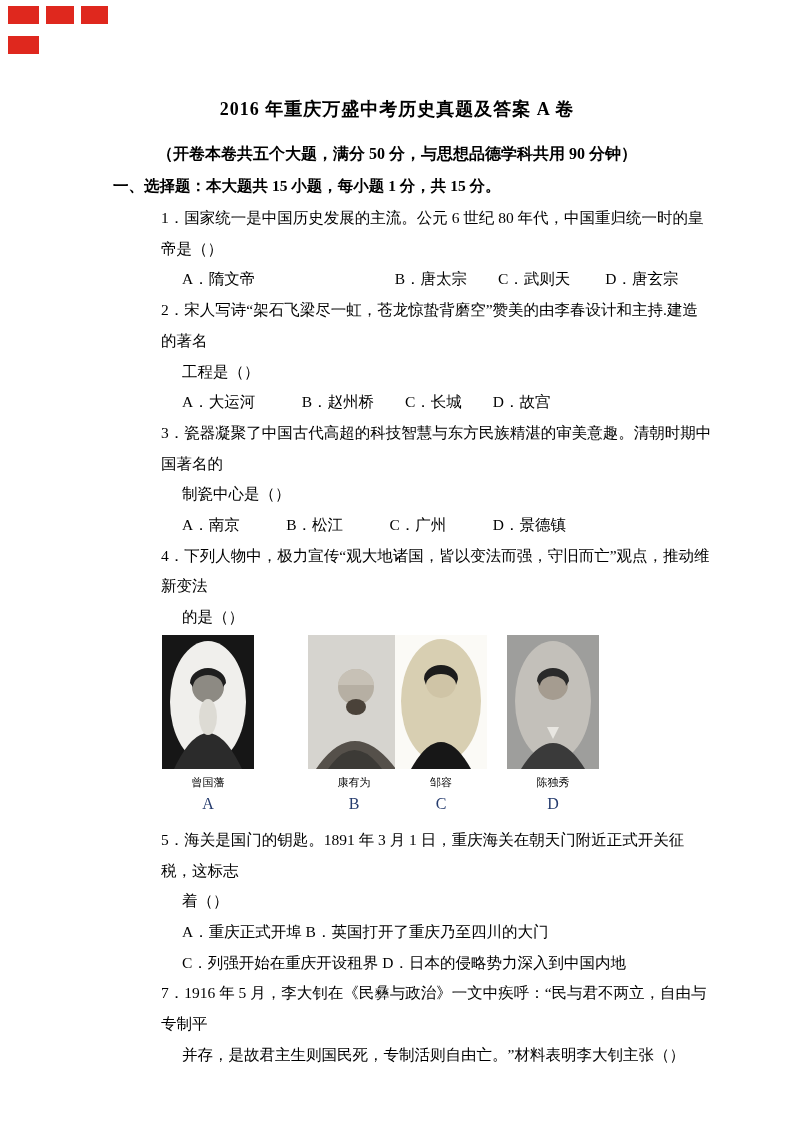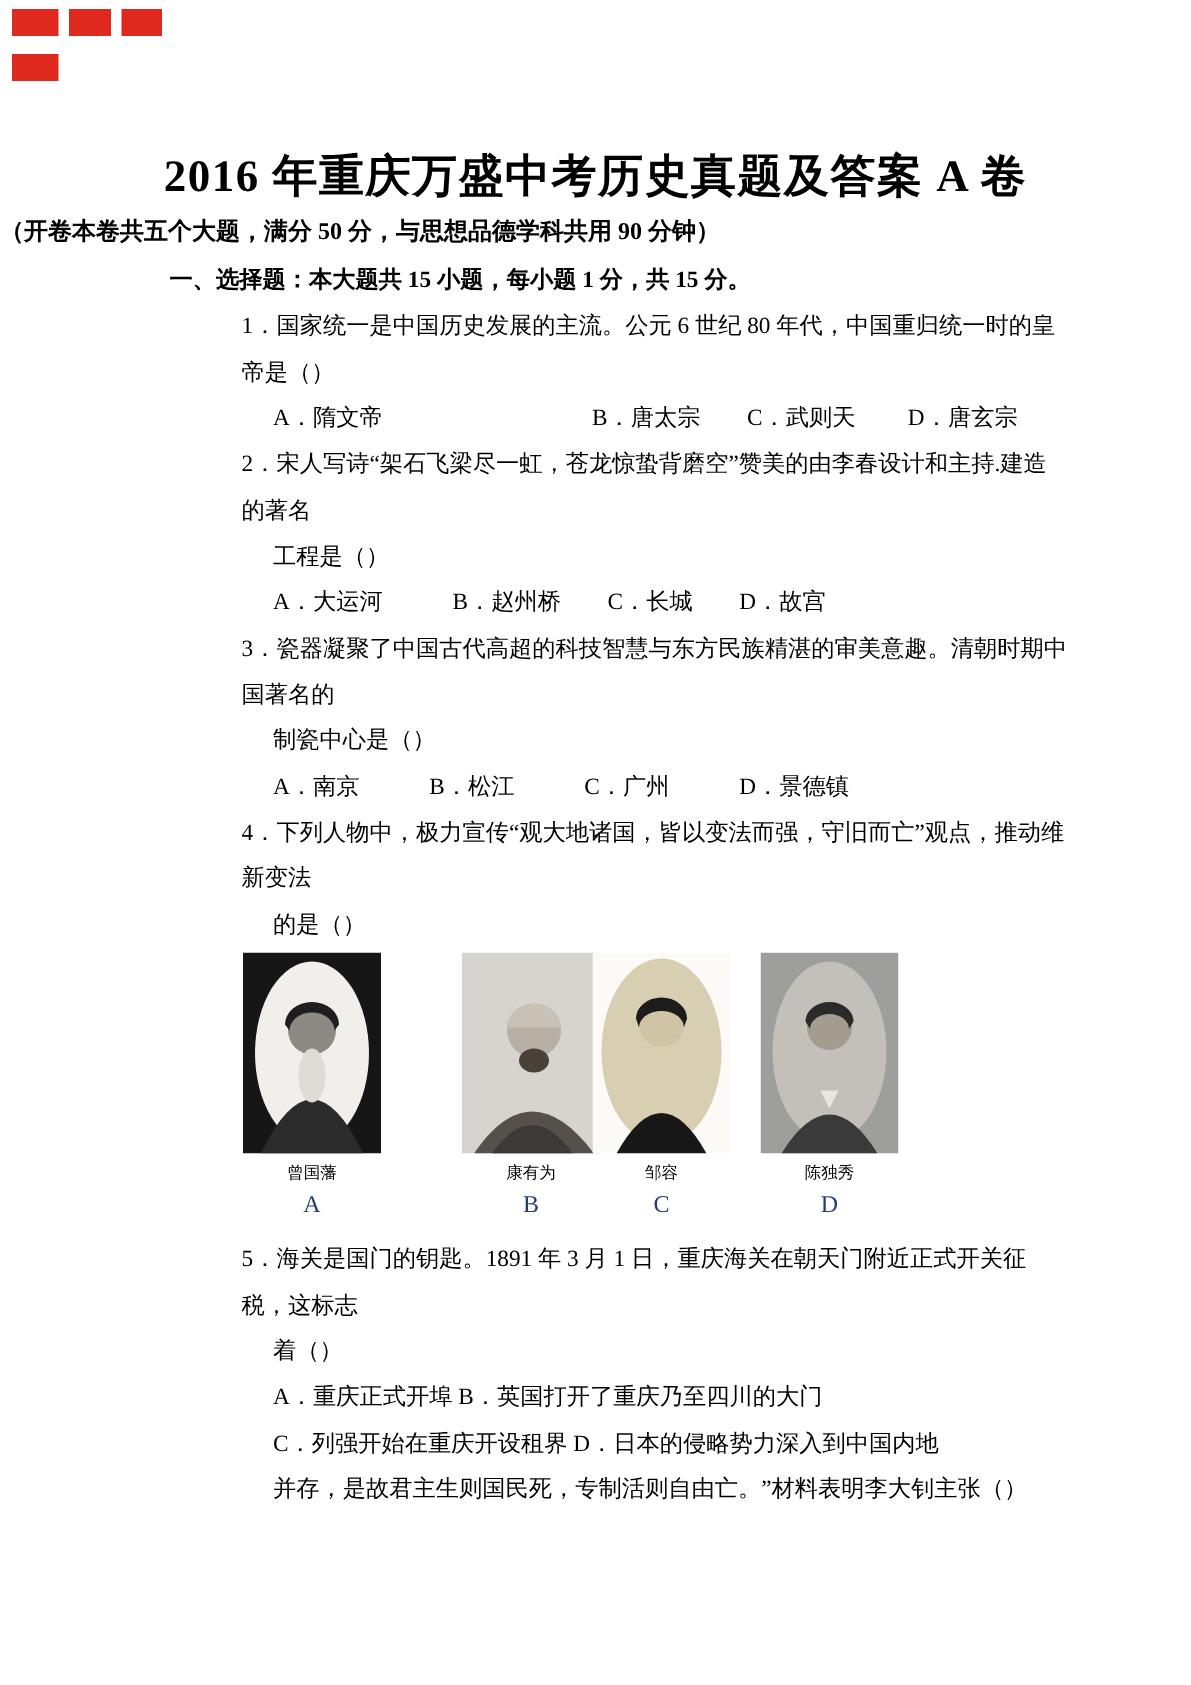--- a/index.html
+++ b/index.html
@@ -13,26 +13,26 @@
     overflow:hidden;
   }
   .red-block { position:absolute; }
   .rb1 { left:8px;  top:6px;  width:31px; height:18px; }
   .rb2 { left:46px; top:6px;  width:28px; height:18px; }
   .rb3 { left:81px; top:6px;  width:27px; height:18px; }
   .rb4 { left:8px;  top:36px; width:31px; height:18px; }
 
   .title {
     position:absolute; top:97px; left:0; right:0;
-    text-align:center; font-size:30px; font-weight:bold;
+    text-align:center; font-size:18px; font-weight:bold;
     letter-spacing:1px; white-space:pre-wrap;
   }
   .subtitle {
     position:absolute; top:144px; left:0; right:0;
-    font-size:16px; font-weight:bold; white-space:pre-wrap;
+    text-align:center; font-size:16px; font-weight:bold; white-space:pre-wrap;
   }
   .section-heading {
     position:absolute; top:176px; left:113px;
     font-size:15.5px; font-weight:bold; white-space:pre-wrap;
   }
 
   .qbody {
     position:absolute; top:203px; left:113px; width:600px;
     font-size:15.5px;
   }
@@ -144,17 +144,18 @@
 
     <div>
       <div class="qline">5．海关是国门的钥匙。1891 年 3 月 1 日，重庆海关在朝天门附近正式开关征税，这标志</div>
       <div class="qline indent">着（）</div>
       <div class="qline indent">A．重庆正式开埠 B．英国打开了重庆乃至四川的大门</div>
       <div class="qline indent">C．列强开始在重庆开设租界 D．日本的侵略势力深入到中国内地</div>
     </div>
 
 
     <div>
+      <div class="qline">7．1916 年 5 月，李大钊在《民彝与政治》一文中疾呼：“民与君不两立，自由与专制平</div>
       <div class="qline indent">并存，是故君主生则国民死，专制活则自由亡。”材料表明李大钊主张（）</div>
     </div>
 
   </div>
 </div>
 
 </body></html>

